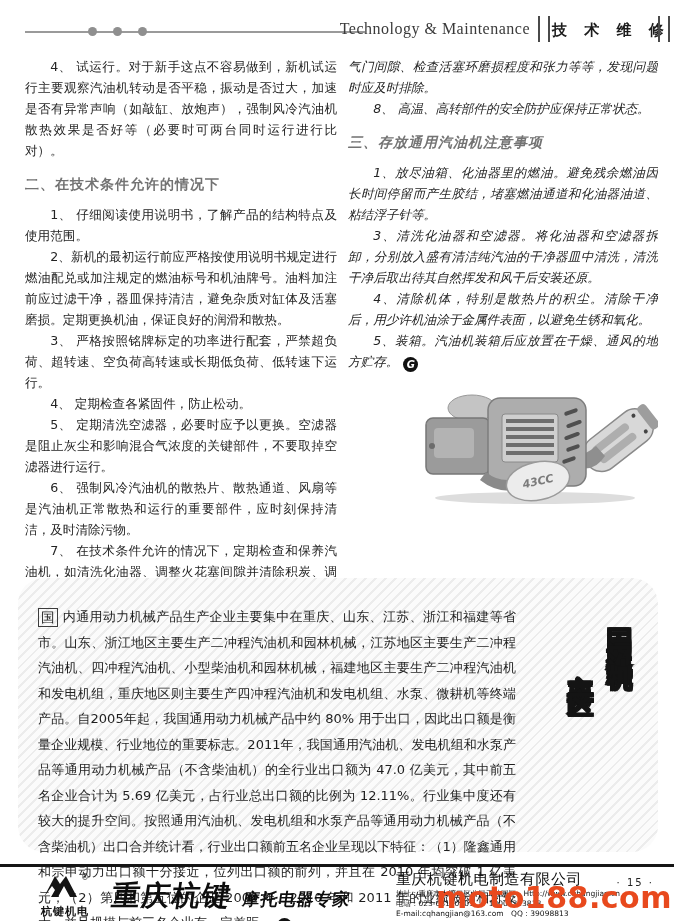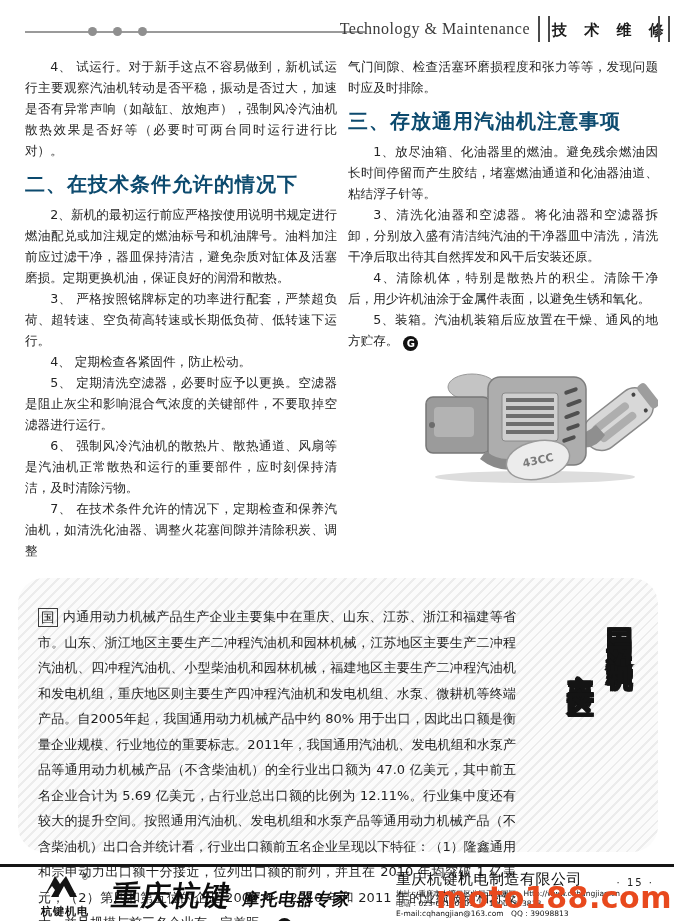--- a/index.html
+++ b/index.html
@@ -16,24 +16,24 @@
     font-family:"Liberation Serif","DejaVu Serif",serif;font-size:16px;color:#3a3a3a;letter-spacing:.5px;
   }
   .dbl-bar{position:absolute;top:16px;width:8px;height:26px;
     border-left:2px solid #4a4a4a;border-right:2px solid #4a4a4a;}
   .hdr-cn{position:absolute;left:552px;top:21px;width:96px;font-size:15px;font-weight:bold;
     letter-spacing:6px;color:#1c1c1c;white-space:nowrap;}
   
   .columns{position:absolute;left:25px;top:56px;width:633px;height:521px;display:flex;gap:11px;overflow:hidden;}
   .col{font-size:12.6px;line-height:21px;text-align:justify;}
   .col-left{width:312px;}
-  .col-right{width:310px;}
+  .col-right{width:310px;font-style:italic;}
   .para{text-indent:2em;margin:0;}
   .cont{text-indent:0;margin:0;}
-  .sec-h{font-size:20px;font-weight:bold;letter-spacing:1px;margin:13px 0 9px 0;text-indent:0;color:#0c4a6e;}
+  .sec-h{font-size:14px;font-weight:bold;letter-spacing:1px;margin:13px 0 9px 0;text-indent:0;color:#737373;}
   .g-badge{display:inline-block;width:15px;height:15px;border-radius:50%;background:#111;color:#fff;
     font-size:10px;font-weight:bold;text-align:center;line-height:15px;margin-left:5px;vertical-align:-2px;text-indent:0;}
   .engine-wrap{margin:12px 0 0 auto;width:238px;}
   
   .info-box{
     position:absolute;left:18px;top:578px;width:640px;height:274px;border-radius:26px;
     background:repeating-linear-gradient(135deg,#ececec 0 2px,#fbfbfb 2px 7px);
   }
   .box-text{
     position:absolute;left:20px;top:13px;width:478px;font-size:13px;line-height:25.5px;
@@ -74,30 +74,32 @@
   <div class="hdr-dot" style="left:138px"></div>
   <div class="hdr-en">Technology &amp; Maintenance</div>
   <div class="dbl-bar" style="left:538px"></div>
   <div class="hdr-cn">技 术 维 修</div>
   <div class="dbl-bar" style="left:658px"></div>
 
   <div class="columns">
     <div class="col col-left">
       <p class="para">4、 试运行。对于新手这点不容易做到，新机试运行主要观察汽油机转动是否平稳，振动是否过大，加速是否有异常声响（如敲缸、放炮声），强制风冷汽油机散热效果是否好等（必要时可两台同时运行进行比对）。</p>
       <p class="sec-h">二、在技术条件允许的情况下</p>
+      <p class="para">1、 仔细阅读使用说明书，了解产品的结构特点及使用范围。</p>
       <p class="para">2、新机的最初运行前应严格按使用说明书规定进行燃油配兑或加注规定的燃油标号和机油牌号。油料加注前应过滤干净，器皿保持清洁，避免杂质对缸体及活塞磨损。定期更换机油，保证良好的润滑和散热。</p>
       <p class="para">3、 严格按照铭牌标定的功率进行配套，严禁超负荷、超转速、空负荷高转速或长期低负荷、低转速下运行。</p>
       <p class="para">4、 定期检查各紧固件，防止松动。</p>
       <p class="para">5、 定期清洗空滤器，必要时应予以更换。空滤器是阻止灰尘和影响混合气浓度的关键部件，不要取掉空滤器进行运行。</p>
       <p class="para">6、 强制风冷汽油机的散热片、散热通道、风扇等是汽油机正常散热和运行的重要部件，应时刻保持清洁，及时清除污物。</p>
       <p class="para">7、 在技术条件允许的情况下，定期检查和保养汽油机，如清洗化油器、调整火花塞间隙并清除积炭、调整</p>
     </div>
 
     <div class="col col-right">
       <p class="cont">气门间隙、检查活塞环磨损程度和张力等等，发现问题时应及时排除。</p>
+      <p class="para">8、 高温、高转部件的安全防护应保持正常状态。</p>
       <p class="sec-h">三、存放通用汽油机注意事项</p>
       <p class="para">1、放尽油箱、化油器里的燃油。避免残余燃油因长时间停留而产生胶结，堵塞燃油通道和化油器油道、粘结浮子针等。</p>
       <p class="para">3、清洗化油器和空滤器。将化油器和空滤器拆卸，分别放入盛有清洁纯汽油的干净器皿中清洗，清洗干净后取出待其自然挥发和风干后安装还原。</p>
       <p class="para">4、清除机体，特别是散热片的积尘。清除干净后，用少许机油涂于金属件表面，以避免生锈和氧化。</p>
       <p class="para"><span>5、装箱。汽油机装箱后应放置在干燥、通风的地方贮存。</span><span class="g-badge">G</span></p>
 
       <div class="engine-wrap">
         <svg width="238" height="122" viewBox="0 0 238 122" xmlns="http://www.w3.org/2000/svg">
           <ellipse cx="115" cy="114" rx="100" ry="6" fill="#dddddd"></ellipse>
           <g transform="rotate(-38 196 58)">

